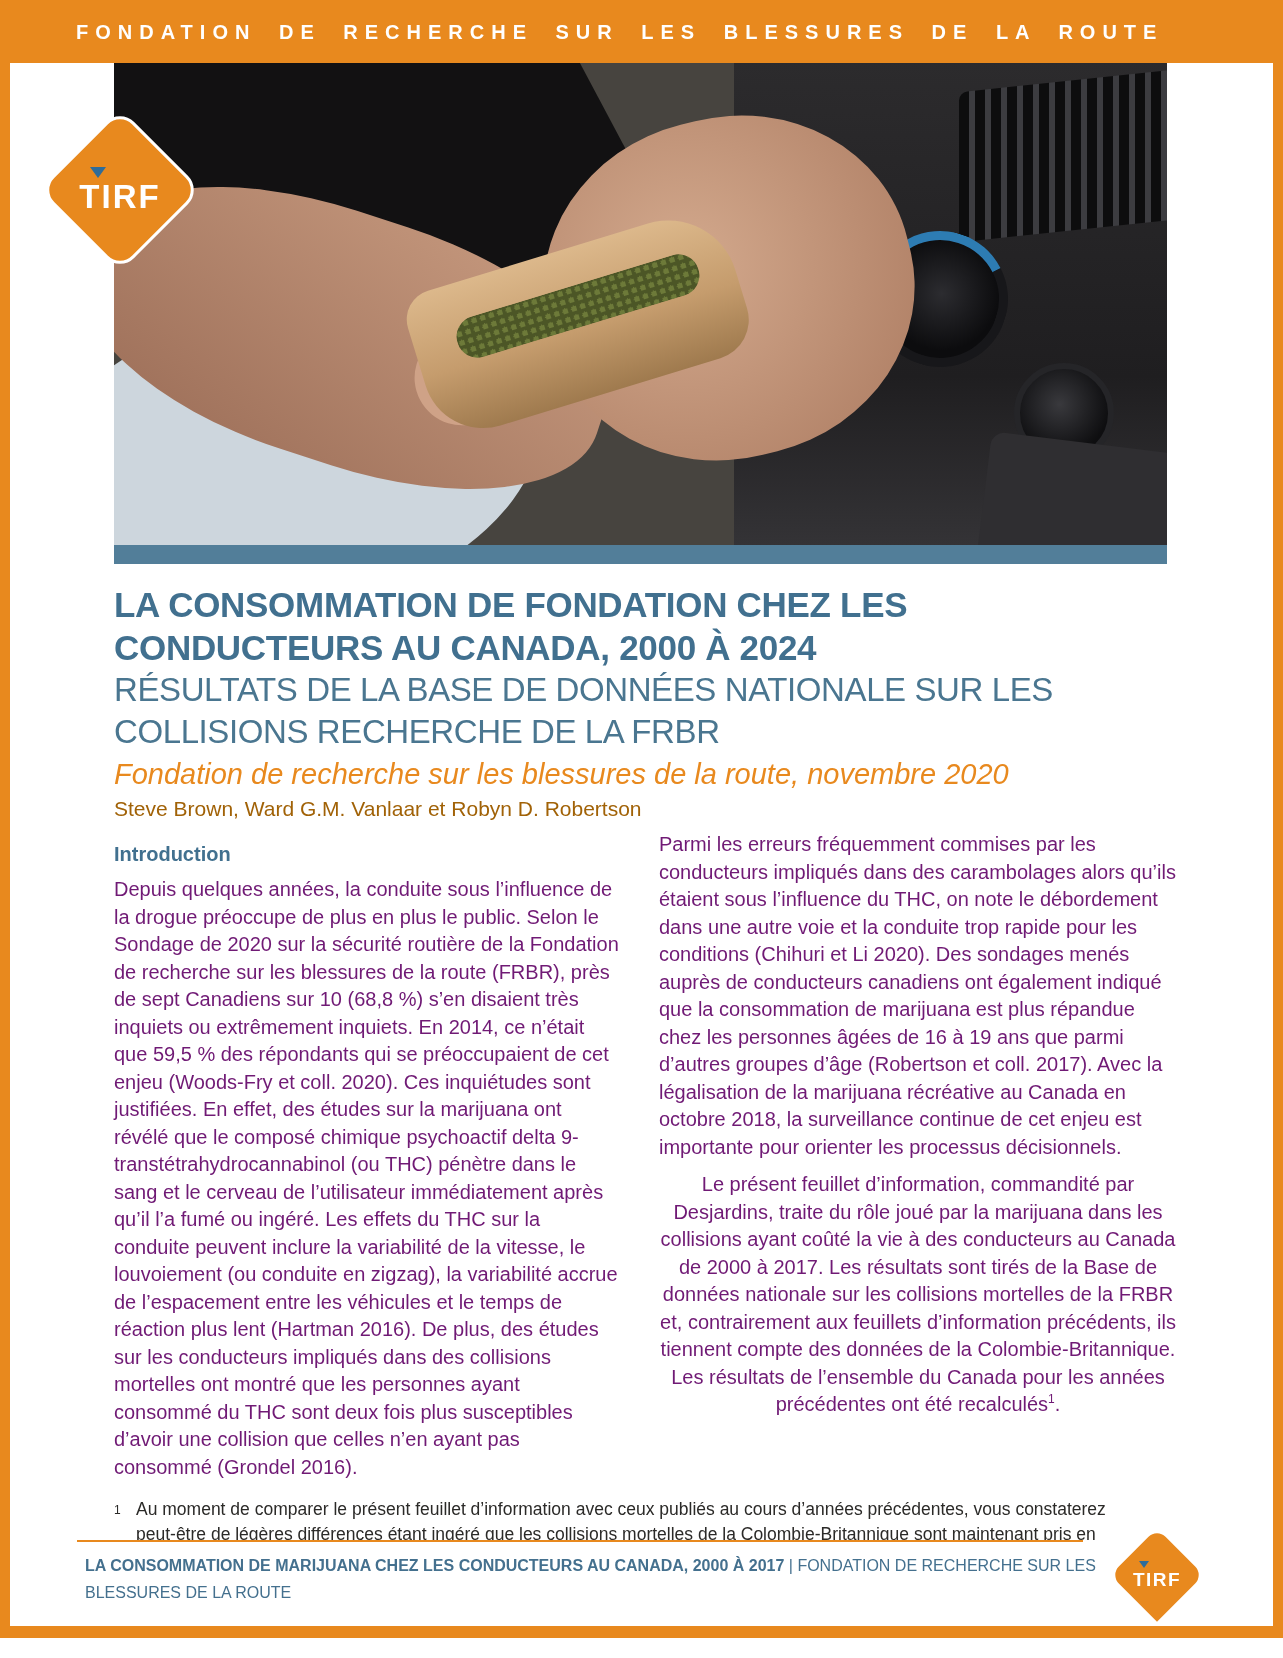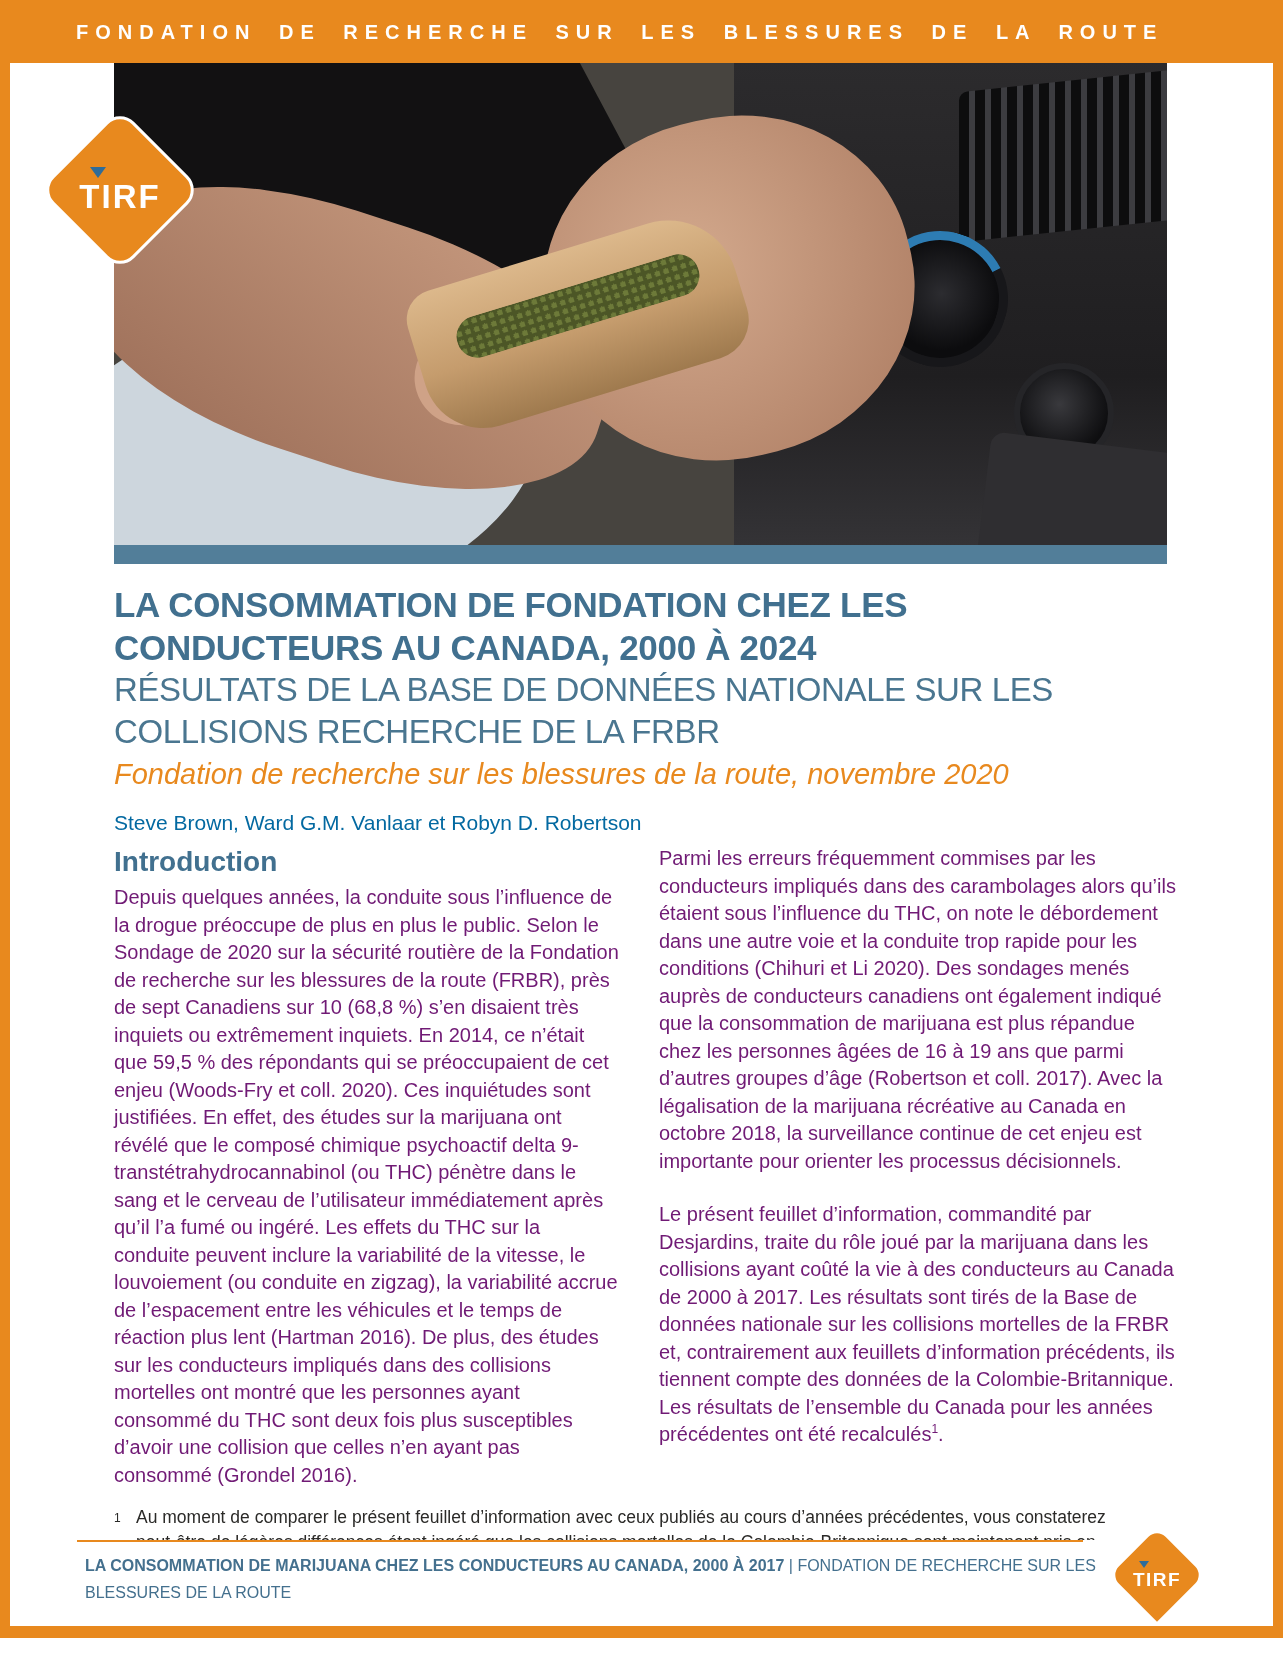--- a/index.html
+++ b/index.html
@@ -31,28 +31,28 @@
     display:flex; flex-direction:column; align-items:center; justify-content:center;
   }
   .logo-word{ color:#ffffff; font-weight:700; font-size:33px; letter-spacing:2px; line-height:1; }
   .logo-tri{ width:0; height:0; border-left:8px solid transparent; border-right:8px solid transparent;
     border-top:11px solid #2F6C99; margin:0 0 2px -44px; }
   
   .title-block{ margin-top:19px; }
   .t-bold{ font-size:35px; line-height:43px; font-weight:700; color:#41708F; letter-spacing:-0.3px; }
   .t-reg{ font-size:33px; line-height:42px; font-weight:400; color:#4A7690; letter-spacing:-0.4px; }
   .source-line{ font-size:29px; line-height:38px; font-style:italic; color:#E8891E; margin-top:2px; }
-  .authors{ font-size:21px; line-height:28px; color:#0369a1; margin-top:16px; }
+  .authors{ font-size:21px; line-height:28px; color:#a16207; margin-top:2px; }
   
   .cols{ display:flex; gap:38px; margin-top:8px; }
   .col-left{ flex:0 0 507px; }
   .col-right{ flex:1; }
-  .intro-h{ font-size:28px; line-height:30px; font-weight:700; color:#41708F; margin:2px 0 7px 0; }
+  .intro-h{ font-size:20px; line-height:30px; font-weight:700; color:#41708F; margin:8px 0 7px 0; }
   p.body{ font-size:20px; line-height:27.5px; margin:0; color:#701a75; }
-  .col-right p.body + p.body{ margin-top:26px; }
+  .col-right p.body + p.body{ margin-top:10px;text-align:center; }
   sup.inline-sup{ font-size:12px; line-height:0; vertical-align:super; }
   
   .footnote{ display:flex; margin-top:16px; width:1012px; font-size:17.5px; line-height:24.5px; }
   .fn-marker{ flex:0 0 22px; font-size:12px; padding-top:1px; }
   
   .page-footer{ position:absolute; left:10px; right:10px; bottom:0; background:#ffffff; }
   .footer-rule{ border:0; border-top:2.5px solid #E8891E; margin:0 180px 0 57px; }
   .footer-text{ margin:10px 0 20px 65px; width:1030px; font-size:16px; line-height:27px; color:#44708E; }
   .footer-text .strong{ font-weight:700; }
   .footer-logo{

